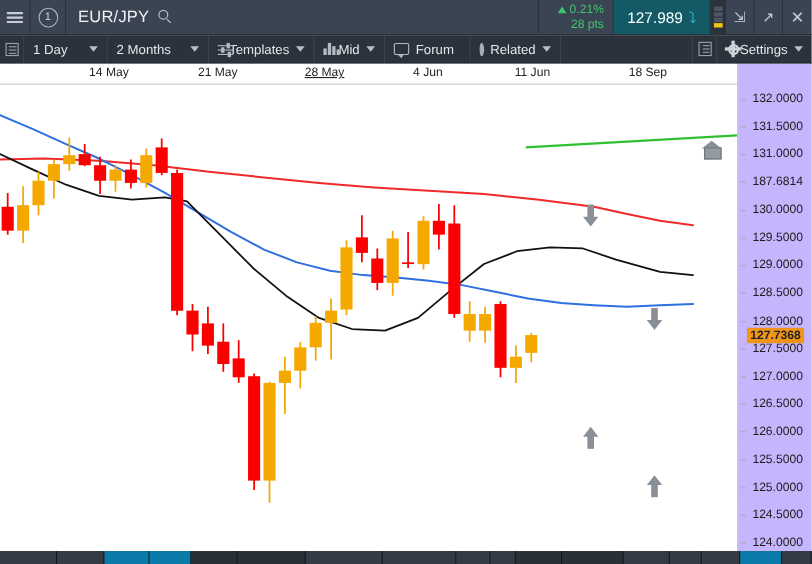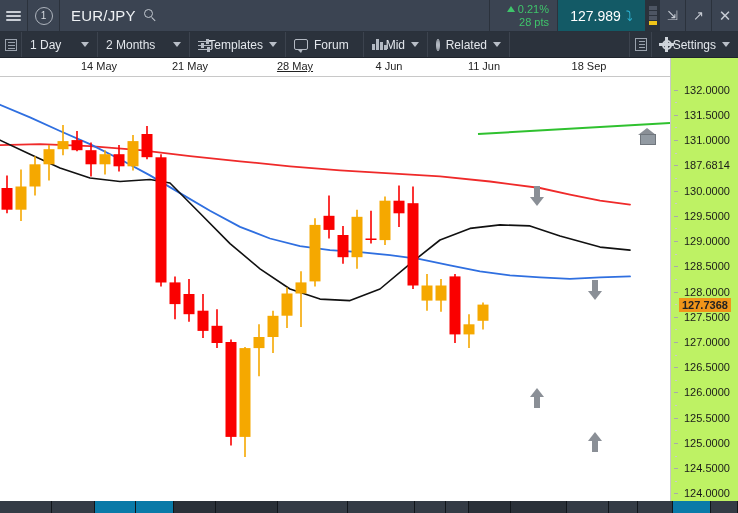--- a/index.html
+++ b/index.html
@@ -83,21 +83,21 @@
   .g-gear i{position:absolute;left:5.2px;top:-1px;width:2.6px;height:15px;background:#cfd4db;}
   .g-gear b{position:absolute;left:-1px;top:5.2px;width:15px;height:2.6px;background:#cfd4db;}
 
   
   .chartwrap{position:absolute;left:0;top:58px;width:738px;height:443px;background:#fff;}
   .datestrip{position:absolute;left:0;top:0;width:670px;height:18px;background:#fff;}
   .datelbl{position:absolute;top:2px;font-size:11px;color:#222;transform:translateX(-50%);white-space:nowrap;}
   .hsep{position:absolute;left:0;top:18px;width:670px;height:1px;background:#c8c8c8;}
   .plot{position:absolute;left:0;top:19px;width:670px;height:424px;overflow:hidden;}
   .vsep{position:absolute;left:670px;top:0;width:1px;height:443px;background:#c8c8c8;}
-  .axis{position:absolute;left:671px;top:0;width:67px;height:443px;background:#bef264;}
+  .axis{position:absolute;left:671px;top:0;width:67px;height:443px;background:#c4b5fd;}
   .axlbl{position:absolute;left:13px;font-size:11px;color:#1a1a1a;white-space:nowrap;transform:translateY(-50%);}
   .axtick{position:absolute;left:3px;width:4px;height:1px;background:#aaa;}
   .axminor{position:absolute;left:4px;width:2px;height:1px;background:#ccc;}
   .curprice{position:absolute;left:8px;background:#f0951a;color:#222;font-size:11px;font-weight:bold;
             padding:1px 3px;white-space:nowrap;transform:translateY(-50%);}
   .home-marker{position:absolute;width:19px;height:17px;}
   .home-marker .roof{position:absolute;left:0;top:0;width:0;height:0;border-left:9.5px solid transparent;
                      border-right:9.5px solid transparent;border-bottom:7px solid #8a8f96;}
   .home-marker .body{position:absolute;left:1.5px;top:6px;width:16px;height:11px;background:#9096 ;
                      background:#929aa2;border:1px solid #70767d;box-sizing:border-box;}
@@ -178,34 +178,34 @@
           <i></i>
           <i></i>
           <i></i>
           <b></b>
           <b></b>
           <b></b>
         </span>
       <span class="lbl">Templates</span>
       <span class="chev"></span>
     </div>
+    <div class="tool w-mid">
+      <span class="g-bars">
+          <i></i>
+          <i></i>
+          <i></i>
+          <i></i>
+        </span>
+      <span class="lbl">Mid</span>
+      <span class="chev"></span>
+    </div>
     <div class="tool w-forum">
       <span class="g-chat"></span>
       <span class="lbl">Forum</span>
     </div>
-    <div class="tool w-mid">
-      <span class="g-bars">
-          <i></i>
-          <i></i>
-          <i></i>
-          <i></i>
-        </span>
-      <span class="lbl">Mid</span>
-      <span class="chev"></span>
-    </div>
     <div class="tool w-related">
       <span class="g-moon"></span>
       <span class="lbl">Related</span>
       <span class="chev"></span>
     </div>
     <div class="tool w-spacer"></div>
     <div class="tool t-fixed-w">
       <span class="g-doc"></span>
     </div>
     <div class="tool w-settings">
@@ -215,21 +215,21 @@
         </span>
       <span class="lbl">Settings</span>
       <span class="chev"></span>
     </div>
   </div>
 
   <div class="chartwrap">
 
     <div class="datestrip" id="dateAxis">
         <div class="datelbl" style="left: 99px;">14 May</div>
-        <div class="datelbl" style="left: 190px;">21 May</div>
+        <div class="datelbl" style="left: 198px;">21 May</div>
         <div class="datelbl" style="left: 295px; text-decoration: underline;">28 May</div>
         <div class="datelbl" style="left: 389px;">4 Jun</div>
         <div class="datelbl" style="left: 484px;">11 Jun</div>
         <div class="datelbl" style="left: 589px;">18 Sep</div>
       </div>
     <div class="hsep"></div>
 
     <div class="plot">
       <svg id="plotSvg" width="670" height="424">
           <polyline points="0,68.1 40,67.1 90,69.2 140,73.2 190,79.2 240,84.3 290,89.3 340,93.4 390,96.4 440,99.4 490,104.5 540,111.0 570,117.6 600,123.7 630,127.7" fill="none" stroke="#ef2a2a" stroke-width="1.8" stroke-linejoin="round" stroke-linecap="round"></polyline>

